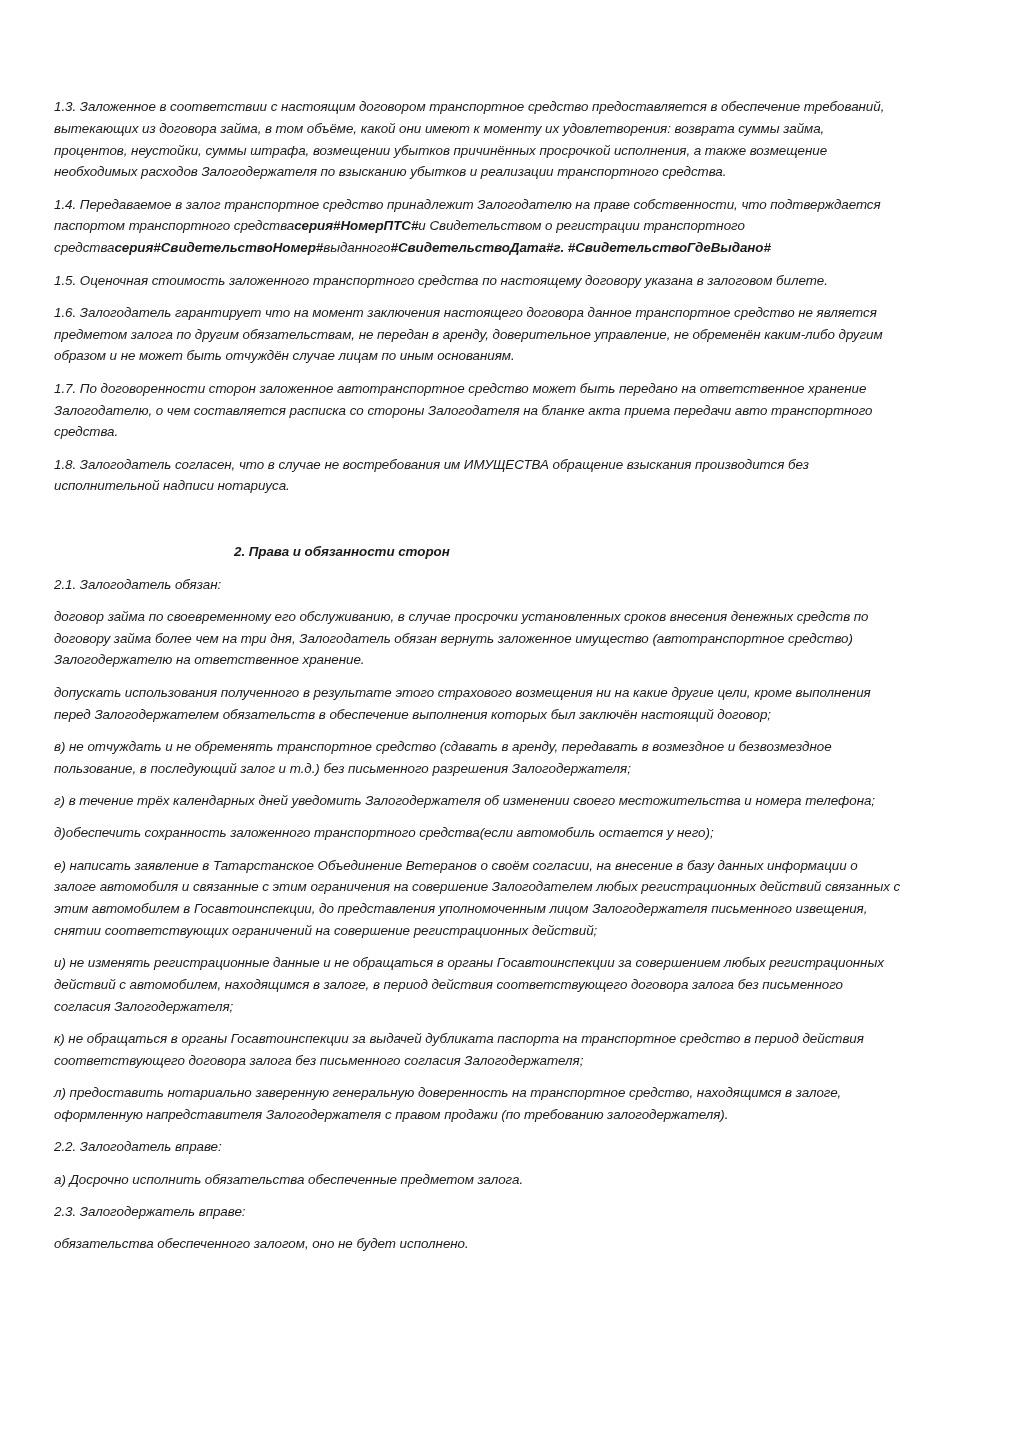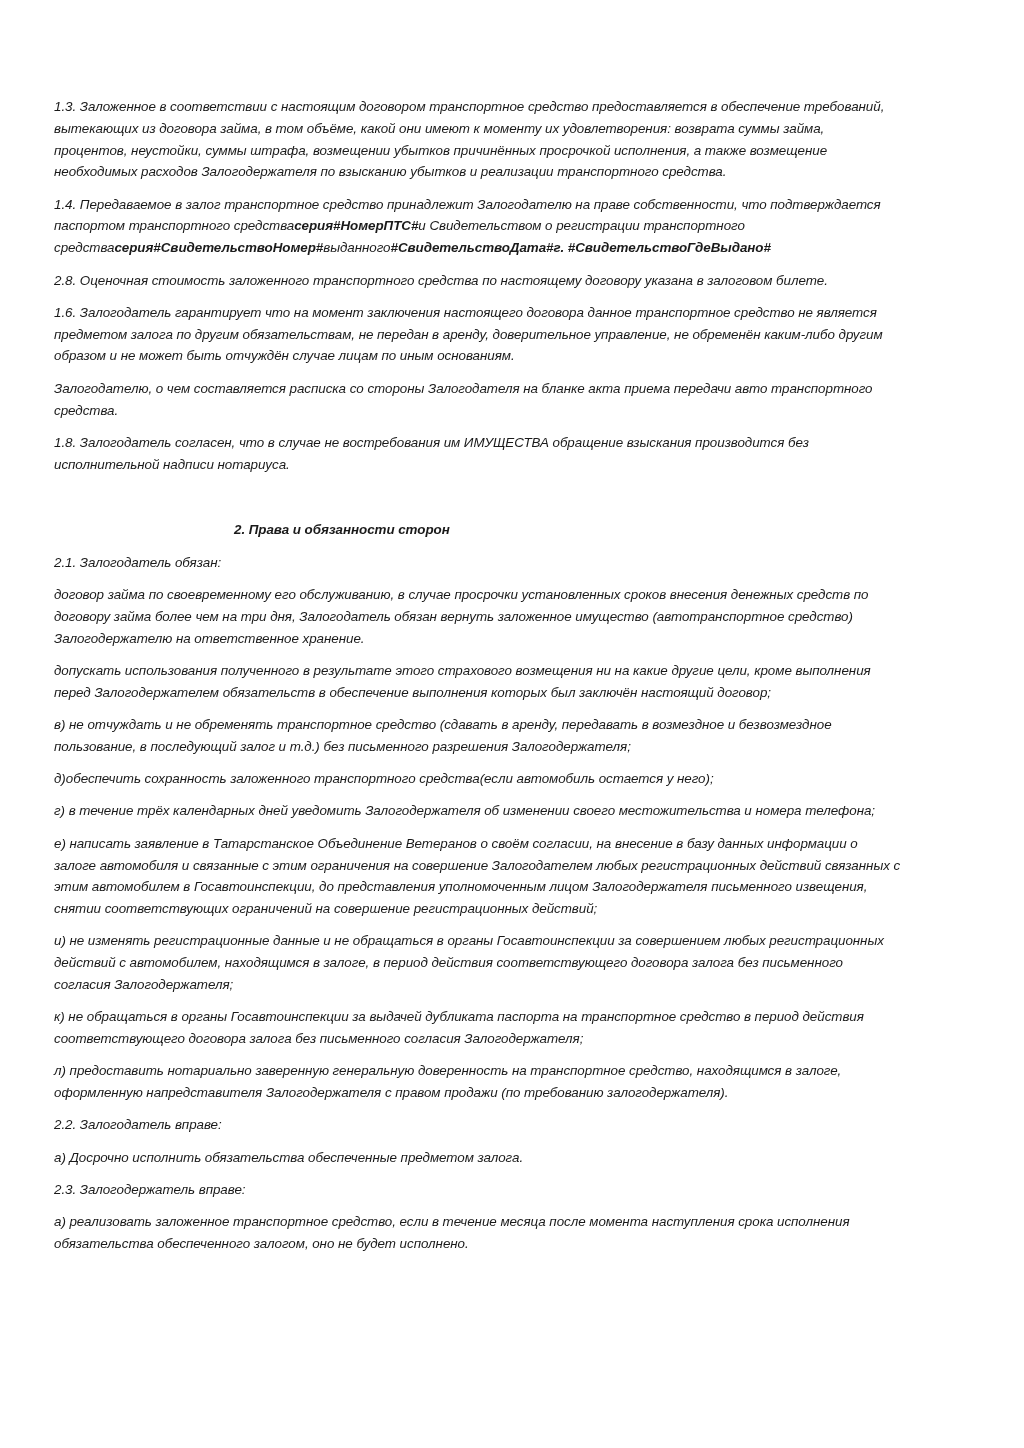--- a/index.html
+++ b/index.html
@@ -26,28 +26,29 @@
         <span class="line"><span>вытекающих из договора займа, в том объёме, какой они имеют к моменту их удовлетворения: возврата суммы займа,</span></span>
         <span class="line"><span>процентов, неустойки, суммы штрафа, возмещении убытков причинённых просрочкой исполнения, а также возмещение</span></span>
         <span class="line"><span>необходимых расходов Залогодержателя по взысканию убытков и реализации транспортного средства.</span></span>
       </div>
       <div class="para">
         <span class="line"><span>1.4. Передаваемое в залог транспортное средство принадлежит Залогодателю на праве собственности, что подтверждается</span></span>
         <span class="line"><span>паспортом транспортного средства</span><span class="b">серия#НомерПТС#</span><span>и Свидетельством о регистрации транспортного</span></span>
         <span class="line"><span>средства</span><span class="b">серия#СвидетельствоНомер#</span><span>выданного</span><span class="b">#СвидетельствоДата#г. #СвидетельствоГдеВыдано#</span></span>
       </div>
       <div class="para">
-        <span class="line"><span>2.8. Оценочная стоимость заложенного транспортного средства по настоящему договору указана в залоговом билете.</span></span>
+        <span class="line"><span>1.5. Оценочная стоимость заложенного транспортного средства по настоящему договору указана в залоговом билете.</span></span>
       </div>
       <div class="para">
         <span class="line"><span>1.6. Залогодатель гарантирует что на момент заключения настоящего договора данное транспортное средство не является</span></span>
         <span class="line"><span>предметом залога по другим обязательствам, не передан в аренду, доверительное управление, не обременён каким-либо другим</span></span>
         <span class="line"><span>образом и не может быть отчуждён случае лицам по иным основаниям.</span></span>
       </div>
       <div class="para">
+        <span class="line"><span>1.7. По договоренности сторон заложенное автотранспортное средство может быть передано на ответственное хранение</span></span>
         <span class="line"><span>Залогодателю, о чем составляется расписка со стороны Залогодателя на бланке акта приема передачи авто транспортного</span></span>
         <span class="line"><span>средства.</span></span>
       </div>
       <div class="para">
         <span class="line"><span>1.8. Залогодатель согласен, что в случае не востребования им ИМУЩЕСТВА обращение взыскания производится без</span></span>
         <span class="line"><span>исполнительной надписи нотариуса.</span></span>
       </div>
       <div class="para">
         <span class="line heading"><span class="b">2. Права и обязанности сторон</span></span>
       </div>
@@ -61,24 +62,24 @@
       </div>
       <div class="para">
         <span class="line"><span>допускать использования полученного в результате этого страхового возмещения ни на какие другие цели, кроме выполнения</span></span>
         <span class="line"><span>перед Залогодержателем обязательств в обеспечение выполнения которых был заключён настоящий договор;</span></span>
       </div>
       <div class="para">
         <span class="line"><span>в) не отчуждать и не обременять транспортное средство (сдавать в аренду, передавать в возмездное и безвозмездное</span></span>
         <span class="line"><span>пользование, в последующий залог и т.д.) без письменного разрешения Залогодержателя;</span></span>
       </div>
       <div class="para">
-        <span class="line"><span>д)обеспечить  сохранность заложенного транспортного средства(если автомобиль остается у него);</span></span>
+        <span class="line"><span>г) в течение трёх календарных дней уведомить  Залогодержателя об изменении своего местожительства и номера телефона;</span></span>
       </div>
       <div class="para">
-        <span class="line"><span>г) в течение трёх календарных дней уведомить  Залогодержателя об изменении своего местожительства и номера телефона;</span></span>
+        <span class="line"><span>д)обеспечить  сохранность заложенного транспортного средства(если автомобиль остается у него);</span></span>
       </div>
       <div class="para">
         <span class="line"><span>е) написать заявление в Татарстанское Объединение Ветеранов о своём согласии,  на внесение в базу данных информации  о</span></span>
         <span class="line"><span>залоге автомобиля и связанные с этим ограничения на совершение Залогодателем любых регистрационных действий связанных с</span></span>
         <span class="line"><span>этим автомобилем в Госавтоинспекции,  до представления уполномоченным лицом Залогодержателя письменного извещения,</span></span>
         <span class="line"><span>снятии соответствующих ограничений на совершение регистрационных действий;</span></span>
       </div>
       <div class="para">
         <span class="line"><span>и) не изменять регистрационные данные и не обращаться в органы Госавтоинспекции за совершением любых регистрационных</span></span>
         <span class="line"><span>действий с автомобилем, находящимся в залоге, в период  действия соответствующего договора залога без письменного</span></span>
@@ -95,17 +96,16 @@
       <div class="para">
         <span class="line"><span>2.2. Залогодатель вправе:</span></span>
       </div>
       <div class="para">
         <span class="line"><span>а) Досрочно исполнить обязательства обеспеченные предметом залога.</span></span>
       </div>
       <div class="para">
         <span class="line"><span>2.3. Залогодержатель вправе:</span></span>
       </div>
       <div class="para">
-        <span class="line"><span>а) реализовать заложенное транспортное средство, если в течение месяца после момента наступления срока исполнения</span></span>
         <span class="line"><span>обязательства обеспеченного залогом, оно не будет исполнено.</span></span>
       </div>
     </div>
 </div>
 
 </body></html>

